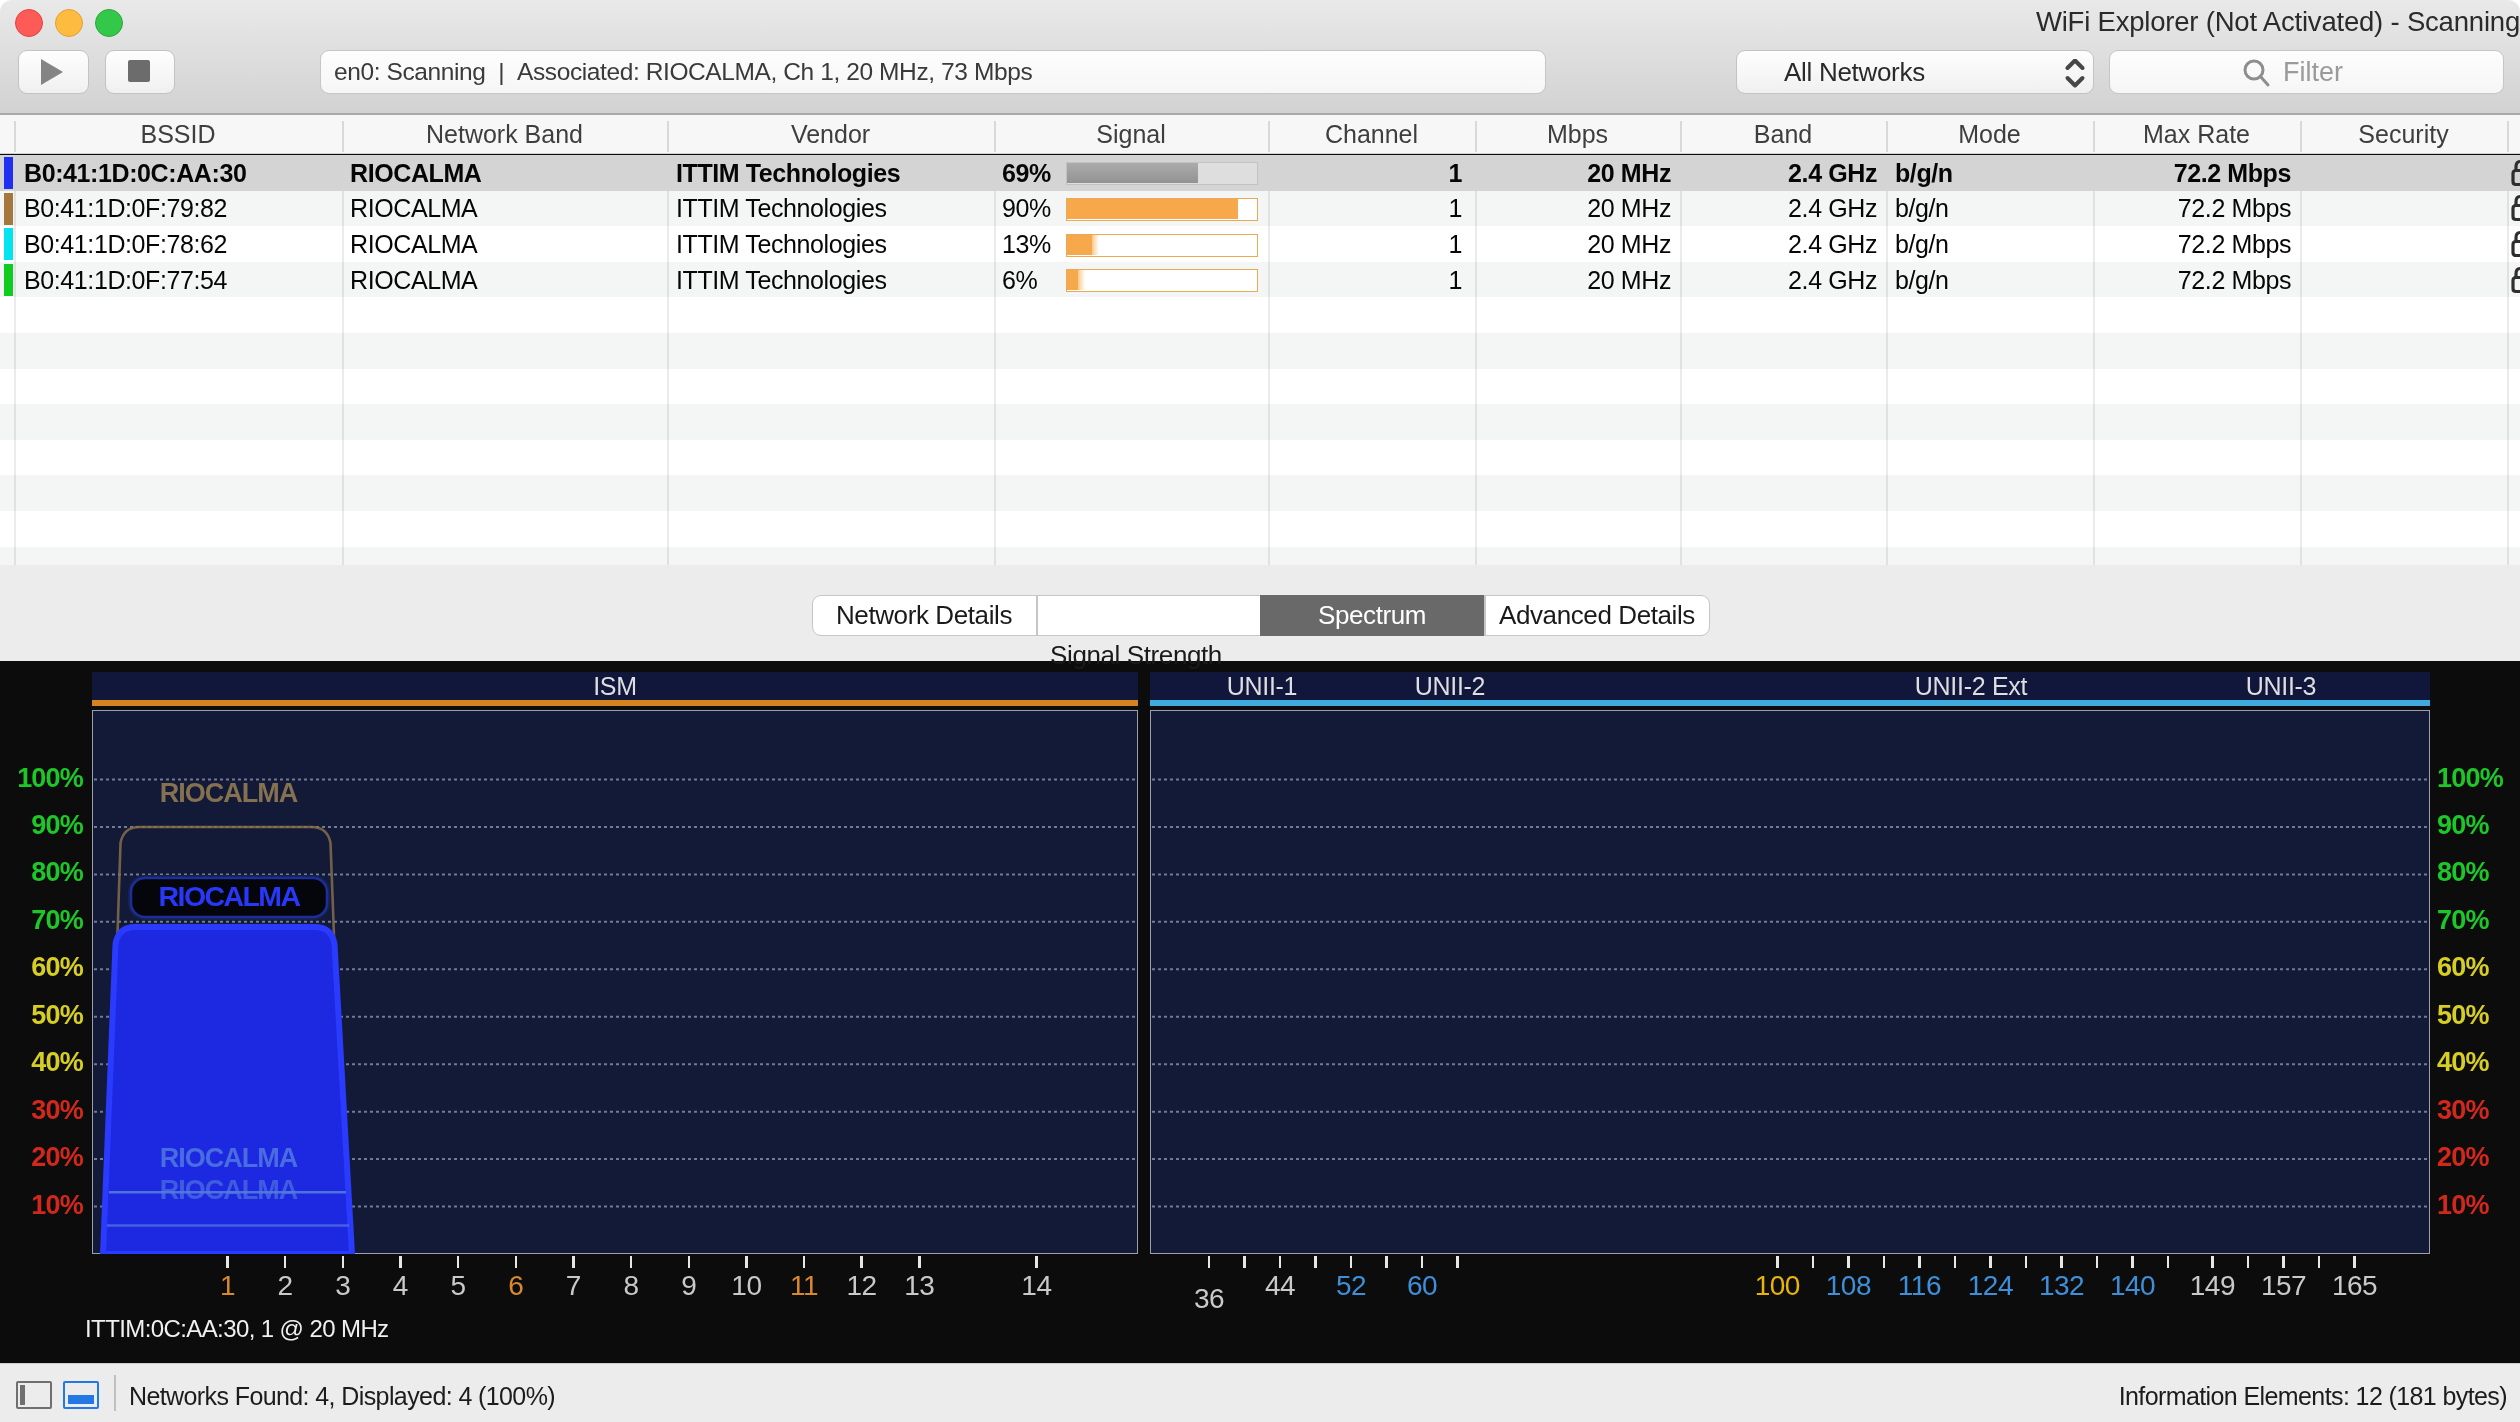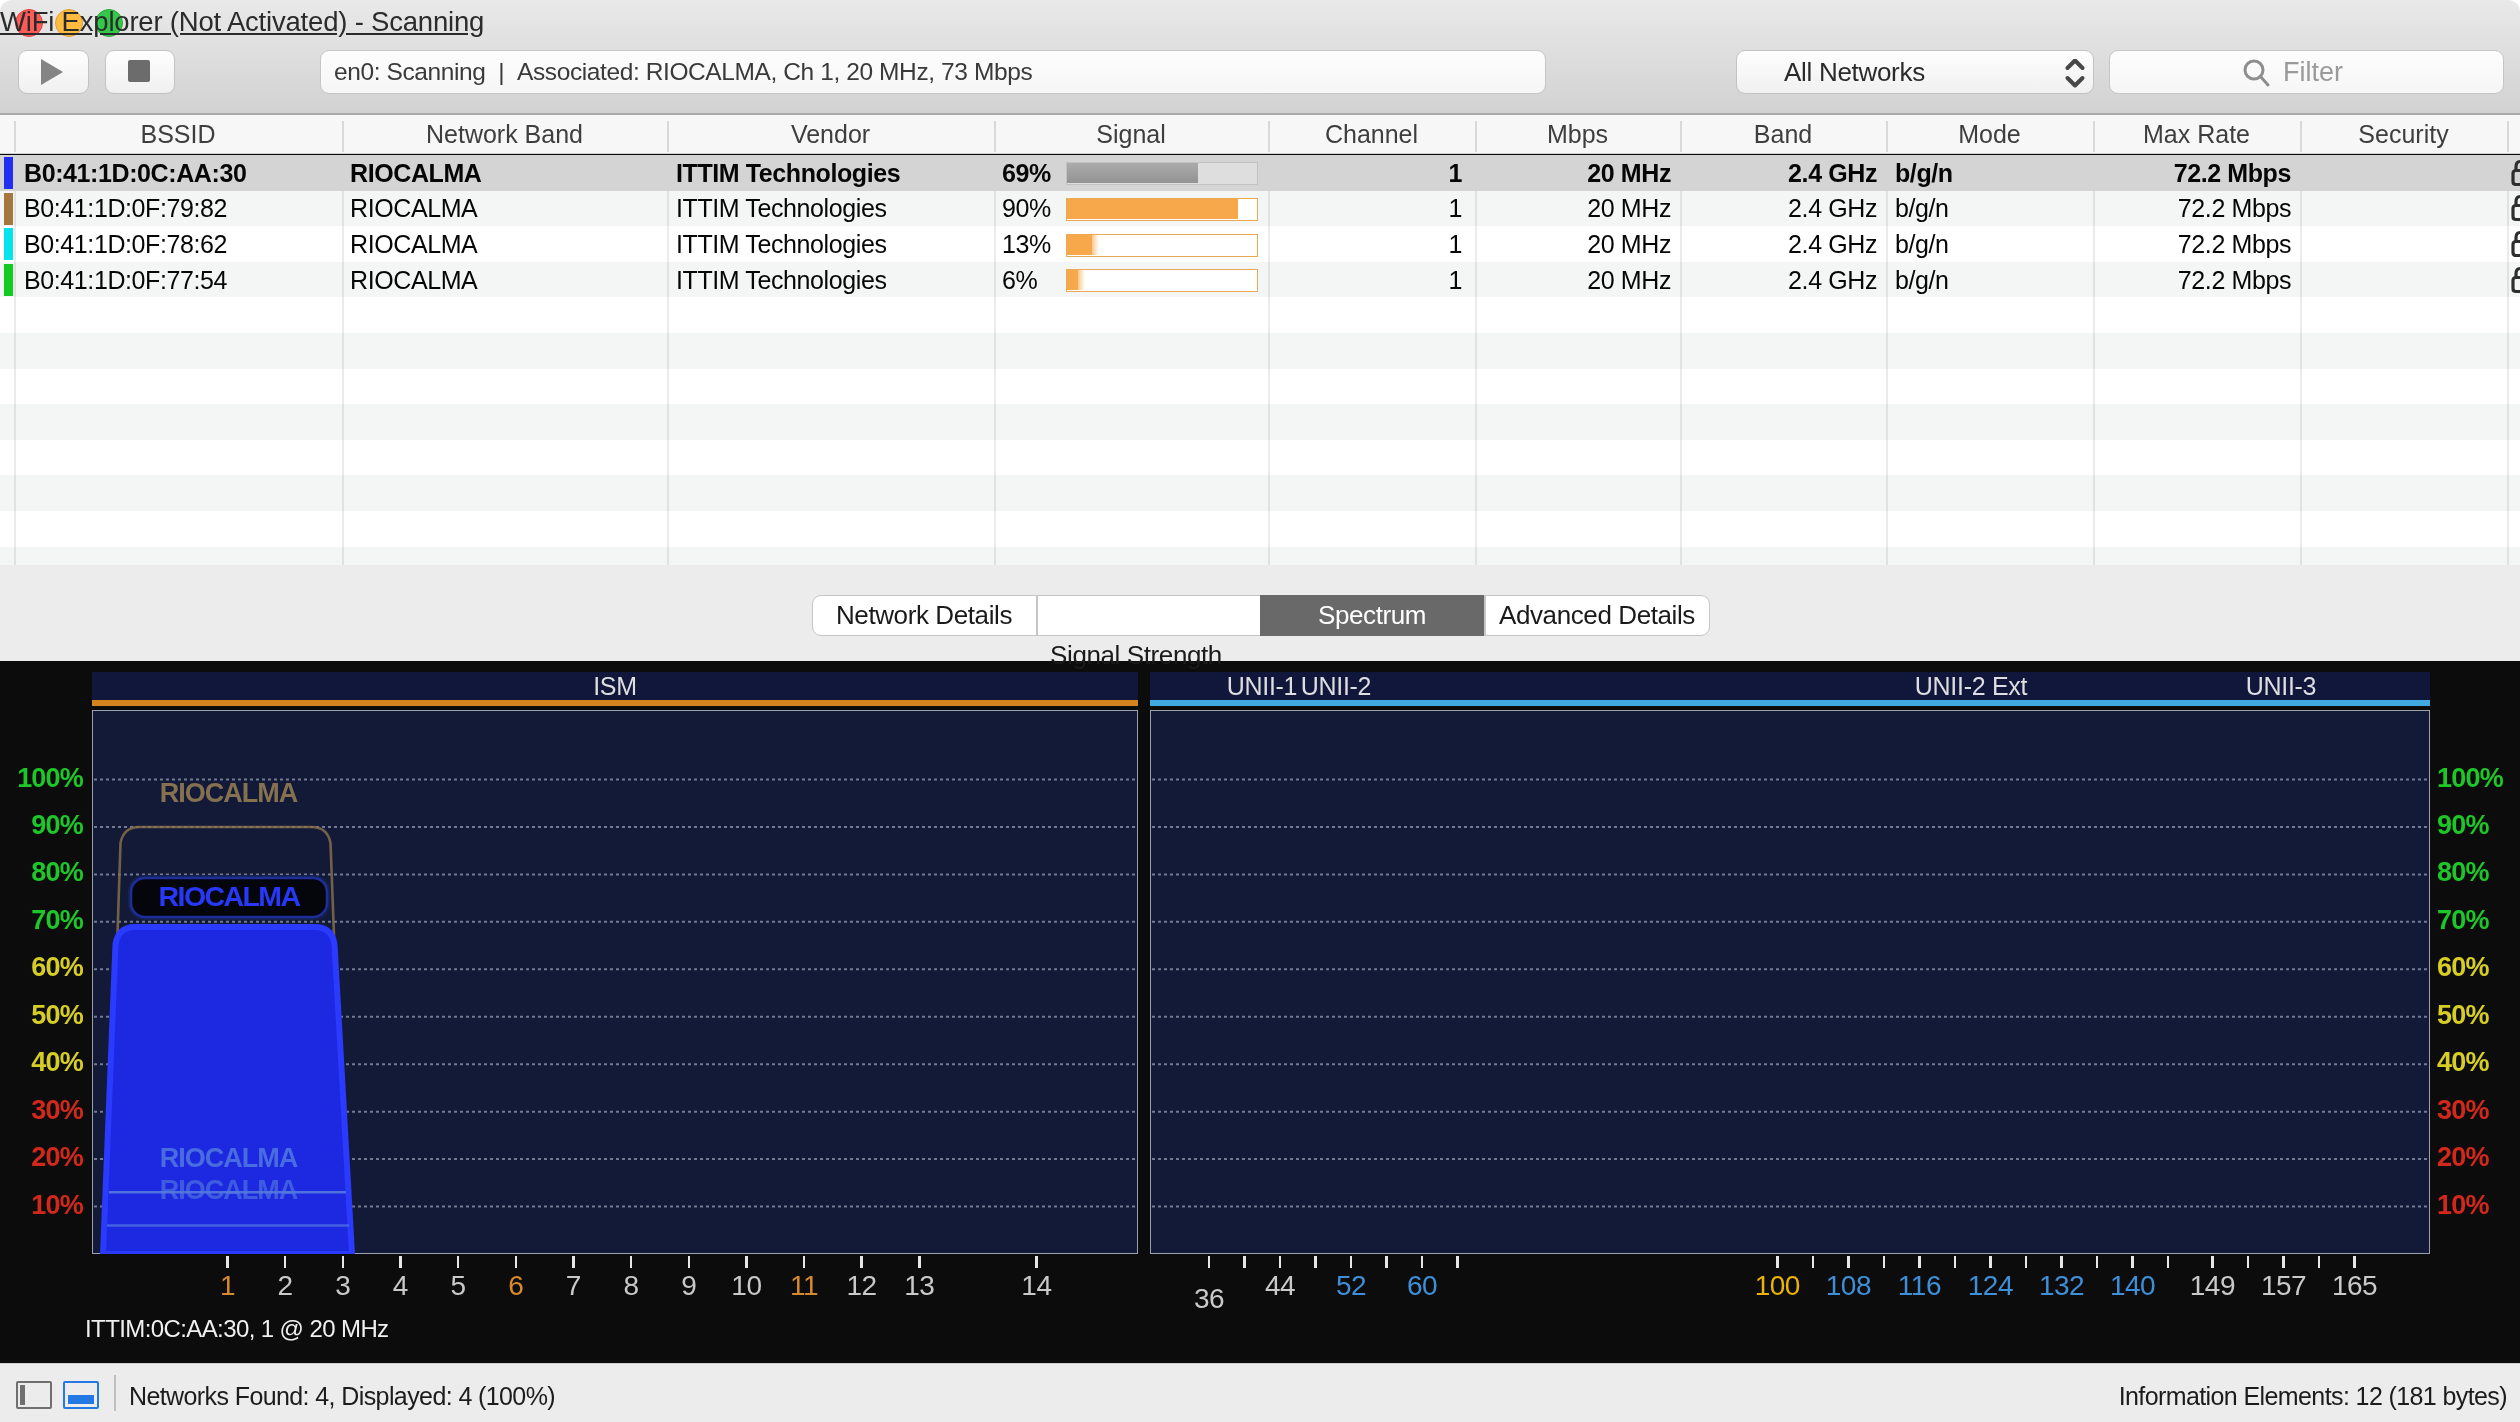--- a/index.html
+++ b/index.html
@@ -15,22 +15,22 @@
 </style></head>
 <body>
 
 <div class="abs" style="left:0;top:0;width:40px;height:40px;background:#ffffff;"></div>
 <div class="abs" style="left:2480px;top:0;width:40px;height:40px;background:#ffffff;"></div>
 <div class="abs" style="left:0;top:0;width:2520px;height:113px;
   background:linear-gradient(#e9e9e9,#d2d2d2);border-bottom:2px solid #a9a9a9;border-radius:12px 12px 0 0;"></div>
 <div class="abs" style="left:15px;top:9px;width:26px;height:26px;border-radius:50%;background:#fc5b57;border:1px solid #e2443f;"></div>
 <div class="abs" style="left:55px;top:9px;width:26px;height:26px;border-radius:50%;background:#fdbc40;border:1px solid #e0a135;"></div>
 <div class="abs" style="left:95px;top:9px;width:26px;height:26px;border-radius:50%;background:#34c84a;border:1px solid #2ca839;"></div>
-<div class="abs" style="left:0;top:6px;width:2520px;height:30px;text-align:left;
-  font-size:27.5px;font-weight:500;letter-spacing:-0.2px;color:#2b2b2b;text-decoration:underline;">WiFi Explorer (Not Activated) - Scanning</div>
+<div class="abs" style="left:0;top:6px;width:2520px;height:30px;text-align:right;
+  font-size:27.5px;font-weight:500;letter-spacing:-0.2px;color:#2b2b2b;">WiFi Explorer (Not Activated) - Scanning</div>
 
 <div class="abs" style="left:18px;top:50px;width:69px;height:42px;border-radius:9px;
   background:linear-gradient(#fefefe,#f0f0f0);border:1px solid #c3c3c3;"></div>
 <div class="abs" style="left:41px;top:59px;width:0;height:0;
   border-left:22px solid #848484;border-top:13px solid transparent;border-bottom:13px solid transparent;"></div>
 
 <div class="abs" style="left:105px;top:50px;width:68px;height:42px;border-radius:9px;
   background:linear-gradient(#fefefe,#f0f0f0);border:1px solid #c3c3c3;"></div>
 <div class="abs" style="left:128px;top:60px;width:22px;height:22px;background:#6c6c6c;border-radius:2px;"></div>
 
@@ -175,21 +175,21 @@
 <div class="seg" style="left:1036px;top:595px;width:200px;color:#1a1a1a;margin-top:40px;">Signal Strength</div>
 <div class="seg" style="left:1260px;top:595px;width:224px;color:#ffffff;">Spectrum</div>
 <div class="seg" style="left:1484px;top:595px;width:226px;color:#1a1a1a;">Advanced Details</div>
 
 <div class="abs" style="left:92px;top:672px;width:1046px;height:28px;background:#10173a;"></div>
 <div class="abs" style="left:1150px;top:672px;width:1280px;height:28px;background:#10173a;"></div>
 <div class="abs" style="left:92px;top:700px;width:1046px;height:6px;background:#d3841e;"></div>
 <div class="abs" style="left:1150px;top:700px;width:1280px;height:6px;background:#3fa9e0;"></div>
 <div class="bandlbl" style="left:92px;top:672px;width:1046px;">ISM</div>
 <div class="bandlbl" style="left:1112px;top:672px;width:300px;">UNII-1</div>
-<div class="bandlbl" style="left:1186px;top:672px;width:300px;">UNII-2</div>
+<div class="bandlbl" style="left:1300px;top:672px;width:300px;">UNII-2</div>
 <div class="bandlbl" style="left:1821px;top:672px;width:300px;">UNII-2 Ext</div>
 <div class="bandlbl" style="left:2131px;top:672px;width:300px;">UNII-3</div>
 
 <div class="abs" style="left:92px;top:710px;width:1046px;height:544px;background:#121a38;border:1.5px solid #9aa1ad;box-sizing:border-box;"></div>
 <div class="abs" style="left:1150px;top:710px;width:1280px;height:544px;background:#121a38;border:1.5px solid #9aa1ad;box-sizing:border-box;"></div>
 <div class="pct" style="left:11px;top:1189.5px;text-align:right;color:#d2281c;">10%</div>
 <div class="pct" style="left:2437px;top:1189.5px;text-align:left;color:#d2281c;">10%</div>
 <div class="pct" style="left:11px;top:1142.1px;text-align:right;color:#d2281c;">20%</div>
 <div class="pct" style="left:2437px;top:1142.1px;text-align:left;color:#d2281c;">20%</div>
 <div class="pct" style="left:11px;top:1094.7px;text-align:right;color:#d2281c;">30%</div>

